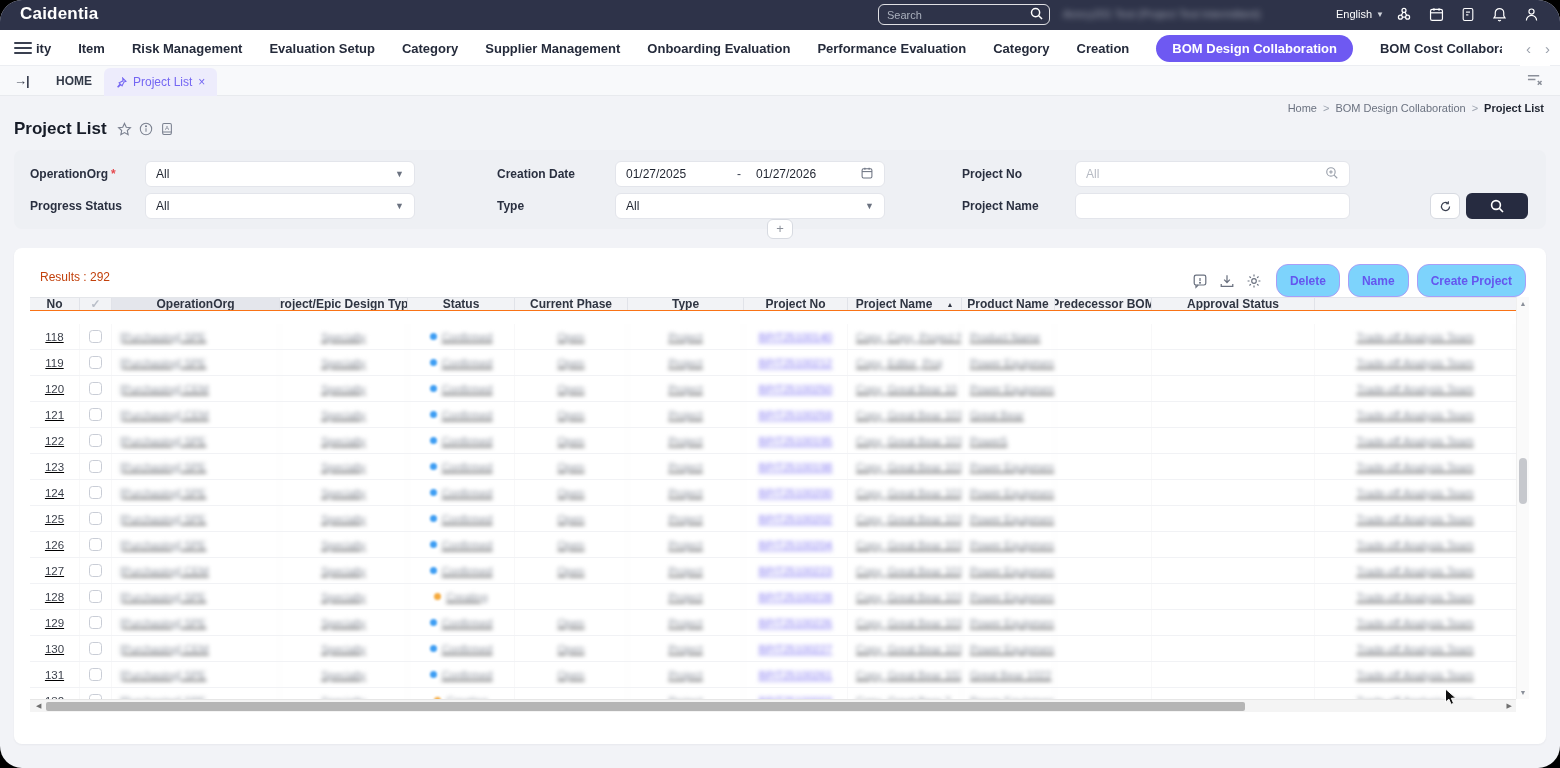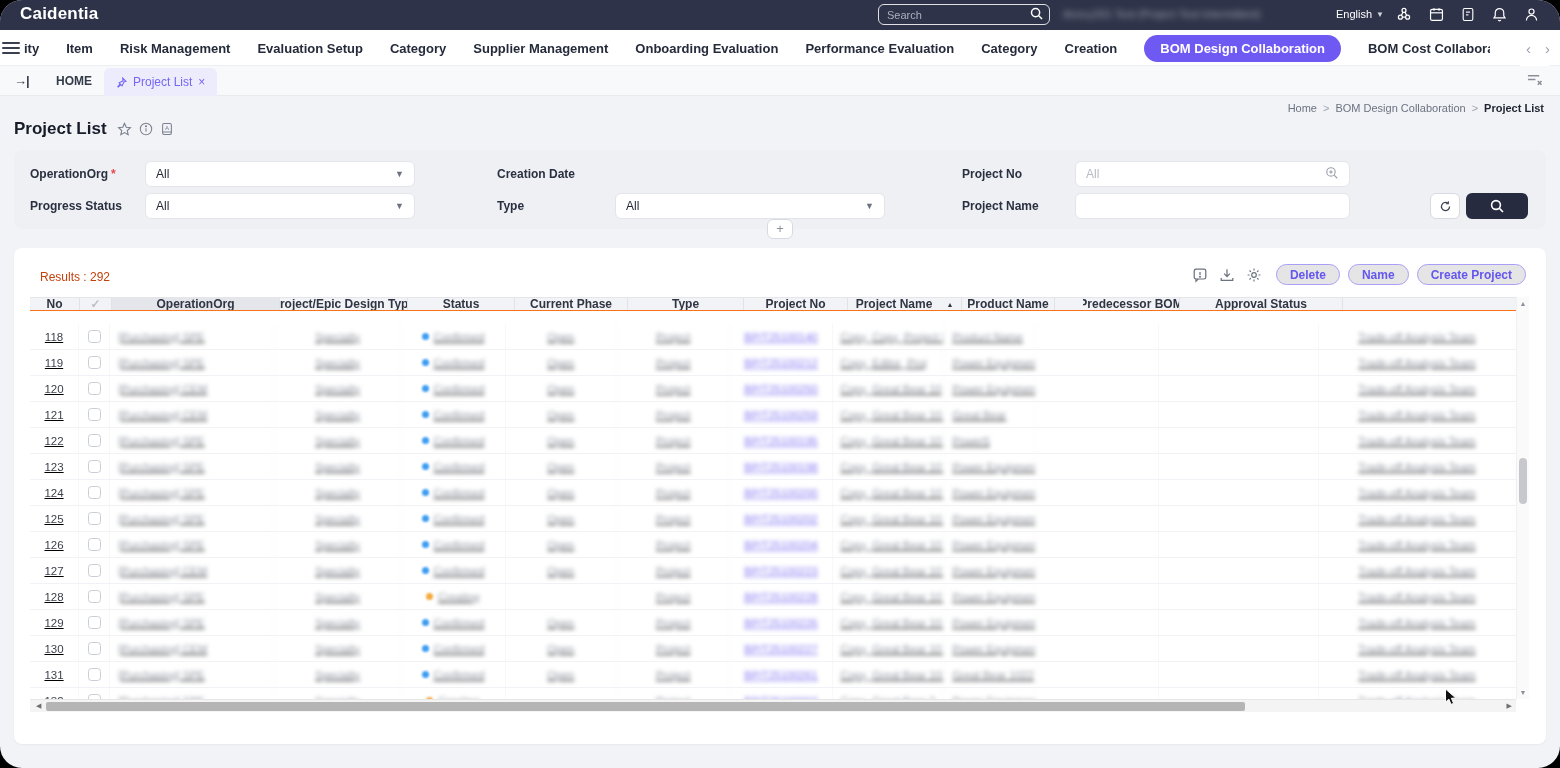--- a/index.html
+++ b/index.html
@@ -15,21 +15,21 @@
   .tb-search input::placeholder { color:#aab0bd; }
   .tb-search svg { flex:0 0 auto; }
   .tb-redacted { position:absolute; left:1063px; top:8px; width:252px; height:15px; overflow:hidden; color:#b9bdc9; font-size:11px; filter:blur(3px); opacity:.8; white-space:nowrap; }
   .tb-lang { position:absolute; left:1336px; top:8px; color:#fff; font-size:11px; display:flex; align-items:center; gap:4px; cursor:default; }
   .tb-lang .caret { font-size:8px; color:#cfd3db; }
   .tb-icons { position:absolute; left:1395px; top:5px; display:flex; align-items:center; gap:15px; }
   .tb-icons span { display:inline-flex; }
 
   
   .navbar { position:absolute; left:0; top:30px; width:1560px; height:36px; background:#fff; border-bottom:1px solid #eceef2; }
-  .nav-items { position:absolute; left:2px; top:0; width:1488px; height:36px; display:flex; align-items:center; gap:27px; overflow:hidden; white-space:nowrap; }
+  .nav-items { position:absolute; left:14px; top:0; width:1488px; height:36px; display:flex; align-items:center; gap:27px; overflow:hidden; white-space:nowrap; }
   .burger { flex:0 0 auto; width:18px; display:flex; flex-direction:column; gap:3px; margin-right:-23px; z-index:2; background:#fff; padding:2px 0; }
   .burger i { display:block; height:2px; background:#3a4050; border-radius:1px; }
   .nav-item { flex:0 0 auto; font-size:13px; font-weight:600; color:#252b3b; cursor:pointer; }
   .nav-item.active { background:#6e59f2; color:#fff; padding:6px 16px; border-radius:16px; }
   .nav-chevrons { position:absolute; right:10px; top:0; height:36px; display:flex; align-items:center; gap:14px; background:#fff; padding-left:6px; }
   .nav-chevrons span { color:#9aa0ab; font-size:15px; cursor:pointer; }
 
   
   .tabstrip { position:absolute; left:0; top:66px; width:1560px; height:30px; background:#f8f9fb; border-bottom:1px solid #e8eaee; }
   .tab-collapse { position:absolute; left:14px; top:7px; font-size:13px; font-weight:700; color:#3a4050; letter-spacing:-1px; cursor:pointer; }
@@ -63,40 +63,40 @@
   .btn-refresh { position:absolute; left:1416px; top:43px; width:30px; height:26px; background:#fff; border:1px solid #d7dae1; border-radius:6px; display:flex; align-items:center; justify-content:center; cursor:pointer; }
   .btn-search { position:absolute; left:1452px; top:43px; width:62px; height:26px; background:#262b40; border-radius:6px; display:flex; align-items:center; justify-content:center; cursor:pointer; }
   .expand-btn { position:absolute; left:767px; top:219px; width:26px; height:20px; background:#fff; border:1px solid #d7dae1; border-radius:6px; color:#8a8f99; font-size:13px; line-height:18px; text-align:center; cursor:pointer; z-index:3; }
 
   
   .card { position:absolute; left:14px; top:248px; width:1532px; height:496px; background:#fff; border-radius:8px; box-shadow:0 1px 2px rgba(40,44,63,.05); }
   .results-label { position:absolute; left:26px; top:22px; font-size:12px; color:#c2410c; }
   .toolbar { position:absolute; right:20px; top:16px; display:flex; align-items:center; gap:8px; }
   .toolbar .icons { display:flex; align-items:center; gap:11px; margin-right:6px; }
   .toolbar .icons span { display:inline-flex; cursor:pointer; }
-  .pbtn { height:21px; padding:0 13px; border:1px solid #a99ef7; border-radius:12px; background:#e5e5e5; color:#6456ee; font-size:12px; font-weight:600; font-family:inherit; cursor:pointer; }
+  .pbtn { height:33px; padding:0 13px; border:1px solid #a99ef7; border-radius:12px; background:#7dd3fc; color:#6456ee; font-size:12px; font-weight:600; font-family:inherit; cursor:pointer; }
 
   
   .thead { position:absolute; left:16px; top:49px; width:1486px; height:14px; display:flex; background:#f2f3f6; border-top:1px solid #e4e6ea; border-bottom:1px solid #f97316; }
   .th { height:100%; display:flex; align-items:center; justify-content:center; font-size:12px; font-weight:600; color:#2f3542; border-right:1px solid #e1e3e9; overflow:hidden; white-space:nowrap; }
   .th.sel { background:#e4e6ec; }
   .th .chk { color:#b9bec8; font-size:12px; }
   .sort-icon { font-size:7px; color:#2f3542; margin-left:14px; }
   .rows-clip { position:absolute; left:16px; top:76px; width:1486px; height:375px; overflow:hidden;text-decoration:underline; }
   .tr { display:flex; height:26px; border-bottom:1px solid #f1f2f5; background:#fff; }
   .td { height:100%; display:flex; align-items:center; justify-content:center; font-size:11px; border-right:1px solid rgba(30,40,70,.03); overflow:hidden; white-space:nowrap; }
   .td.left { justify-content:flex-start; padding-left:8px; }
   .no-cell { color:#3a3f4a; font-size:11.5px; }
   .cb { width:13px; height:13px; border:1.5px solid #c9cdd6; border-radius:3.5px; background:#fff; cursor:pointer; }
   .blur { filter:blur(2.2px); color:#8d939e; }
   .dot { width:7px; height:7px; border-radius:50%; margin-right:5px; flex:0 0 auto; filter:blur(1px); }
   .link { color:#8277f2; text-decoration:underline; cursor:pointer; }
   .c0{width:50px;} .c1{width:32px;} .c2{width:168px;} .c3{width:128px;} .c4{width:107px;}
   .c5{width:113px;} .c6{width:116px;} .c7{width:104px;} .c8{width:114px;} .c9{width:93px;}
-  .c10{width:97px;margin-left:28px;} .c11{width:163px;} .c12{width:201px;}
+  .c10{width:97px;} .c11{width:163px;} .c12{width:201px;}
 
   
   .vscroll { position:absolute; left:1502px; top:49px; width:13px; height:402px; background:#fafafa; border-left:1px solid #f0f0f0; }
   .vscroll .up { position:absolute; top:3px; left:0; width:100%; text-align:center; font-size:7px; color:#8a8f99; }
   .vscroll .down { position:absolute; bottom:3px; left:0; width:100%; text-align:center; font-size:7px; color:#8a8f99; }
   .vthumb { position:absolute; left:2px; top:161px; width:8px; height:46px; background:#c6c8cd; border-radius:4px; cursor:grab; }
   .hscroll { position:absolute; left:16px; top:451px; width:1486px; height:13px; background:#f4f4f4; border-top:1px solid #e6e6e6; }
   .hscroll .la { position:absolute; left:6px; top:2px; font-size:7px; color:#707070; }
   .hscroll .ra { position:absolute; right:4px; top:2px; font-size:7px; color:#707070; }
   .hthumb { position:absolute; left:16px; top:2px; width:1199px; height:9px; background:#b5b5b5; border-radius:2px; cursor:grab; }
@@ -245,20 +245,31 @@
         <span class="caret">▼</span>
       </div>
 
     <div class="f-label row2 lx1">Progress Status</div>
     <div class="f-ctrl row2 cx1">
         <span>All</span>
         <span class="caret">▼</span>
       </div>
 
     <div class="f-label row1 lx2">Creation Date</div>
+    <div class="f-ctrl row1 cx2 date-ctrl">
+      <span class="d1">01/27/2025</span>
+      <span class="dash">-</span>
+      <span class="d2">01/27/2026</span>
+      <span><svg width="14" height="14" viewBox="0 0 20 20" fill="none" stroke="#6b7280" stroke-width="1.5">
+            <rect x="3" y="4" width="14" height="13" rx="2"></rect>
+            <line x1="3" y1="8" x2="17" y2="8"></line>
+            <line x1="7" y1="2.5" x2="7" y2="5.5"></line>
+            <line x1="13" y1="2.5" x2="13" y2="5.5"></line>
+          </svg></span>
+    </div>
 
     <div class="f-label row2 lx2">Type</div>
     <div class="f-ctrl row2 cx2">
         <span>All</span>
         <span class="caret">▼</span>
       </div>
 
     <div class="f-label row1 lx3">Project No</div>
     <div class="f-ctrl row1 cx3">
       <input placeholder="All" style="">

